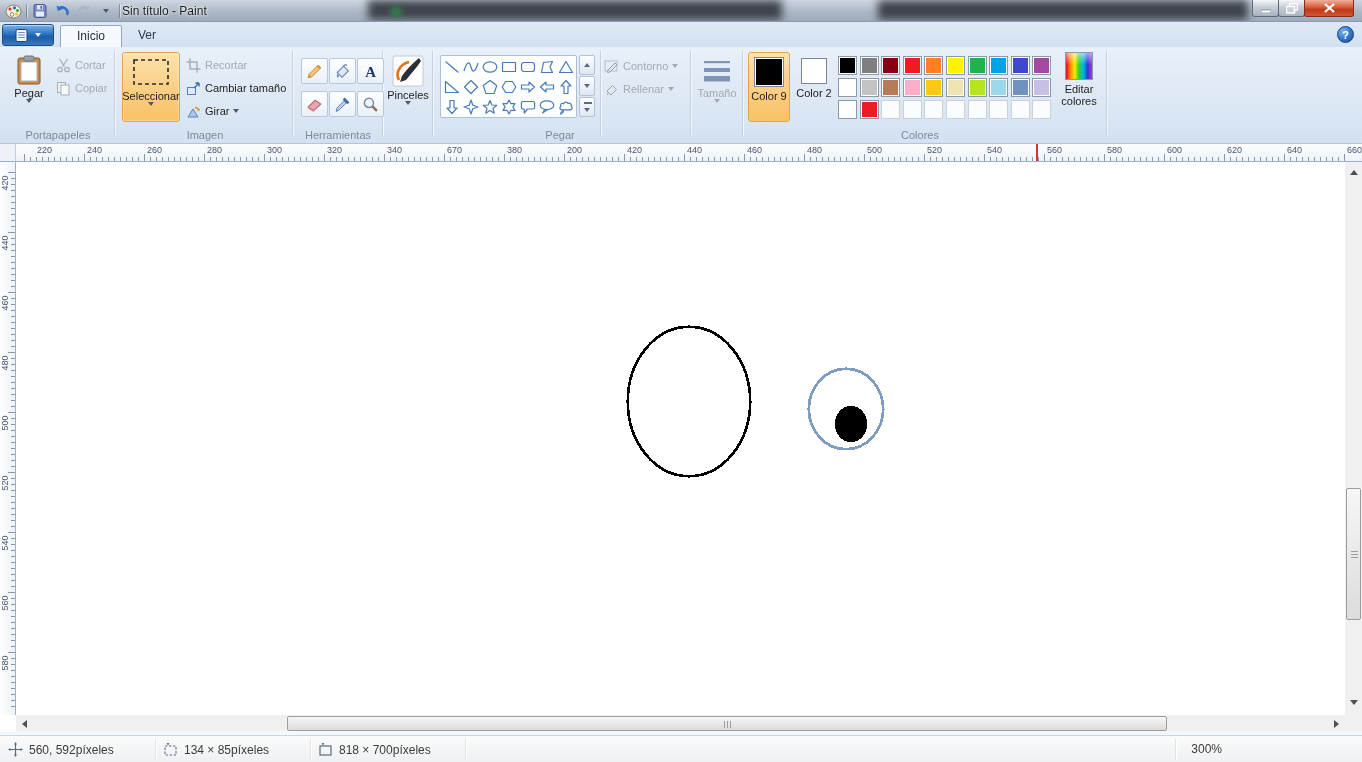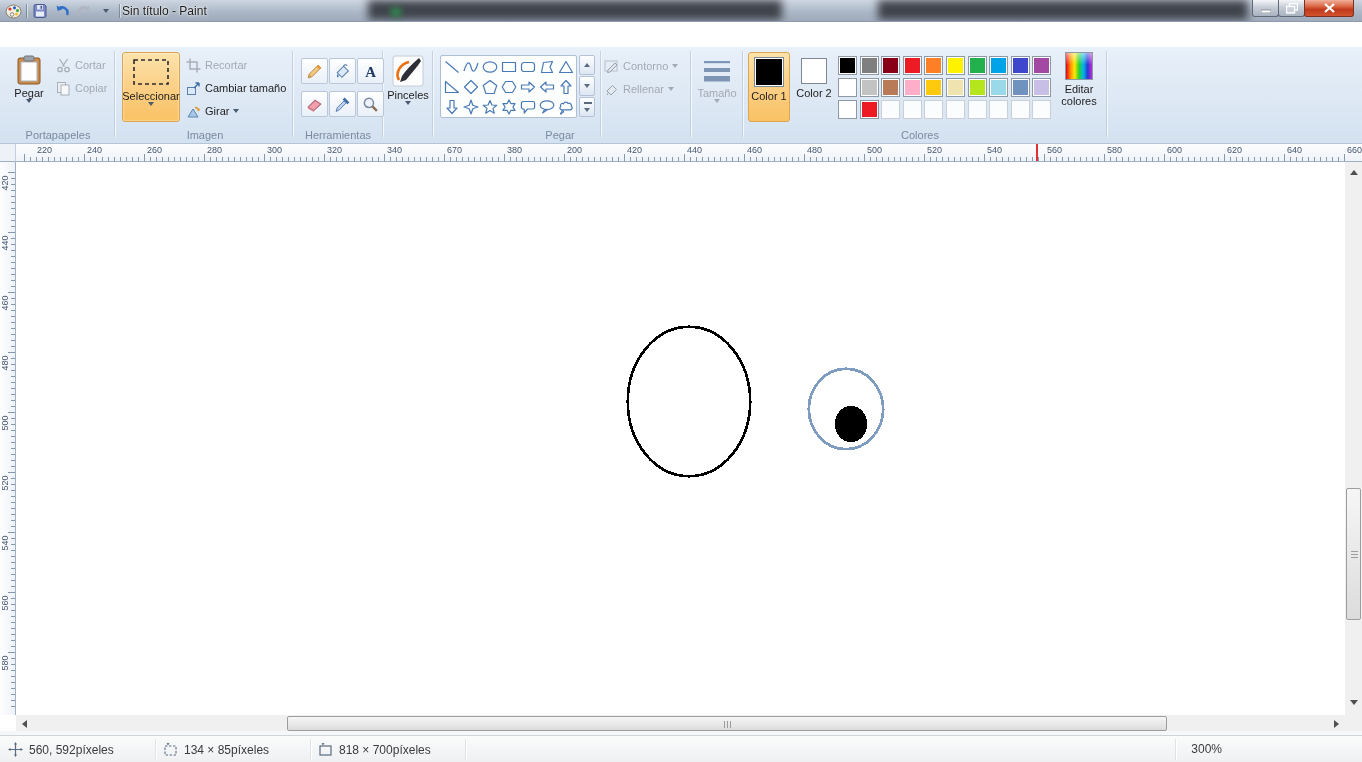--- a/index.html
+++ b/index.html
@@ -183,20 +183,34 @@
           </svg>
       </div>
       <div class="cap-btn close">
         <svg width="11" height="10" viewBox="0 0 11 10">
             <path d="M1 1 L10 9 M10 1 L1 9" stroke="#fff" stroke-width="2.2"></path>
           </svg>
       </div>
     </div>
   </div>
 
+  <div id="tabrow">
+    <div id="app-menu">
+      <svg width="16" height="13" viewBox="0 0 16 13">
+          <rect x="1" y="0.5" width="11" height="12" rx="1.5" fill="#eef4fb" stroke="#17447e"></rect>
+          <line x1="3.2" y1="3.5" x2="9.8" y2="3.5" stroke="#6d93c0"></line>
+          <line x1="3.2" y1="6" x2="9.8" y2="6" stroke="#6d93c0"></line>
+          <line x1="3.2" y1="8.5" x2="9.8" y2="8.5" stroke="#6d93c0"></line>
+        </svg>
+      <span class="caret" style="border-top-color:#fff;"></span>
+    </div>
+    <div class="tab active" style="left:60px;">Inicio</div>
+    <div class="tab" style="left:122px;">Ver</div>
+    <div id="help-btn">?</div>
+  </div>
 
   <div id="ribbon">
     <div class="rdiv" style="left:114px;"></div>
     <div class="rdiv" style="left:292px;"></div>
     <div class="rdiv" style="left:382px;"></div>
     <div class="rdiv" style="left:432px;"></div>
     <div class="rdiv" style="left:600px;"></div>
     <div class="rdiv" style="left:690px;"></div>
     <div class="rdiv" style="left:742px;"></div>
     <div class="rdiv" style="left:1106px;"></div>
@@ -455,21 +469,21 @@
           <rect x="2" y="6" width="26" height="2.2" fill="#7e95b5"></rect>
           <rect x="2" y="13" width="26" height="4" fill="#7e95b5"></rect>
           <rect x="2" y="21" width="26" height="5.5" fill="#7e95b5"></rect>
         </svg>
       <span class="lbl" style="color:#a3aab3;">Tamaño</span>
       <span class="caret dis"></span>
     </div>
 
     <div class="swatch-btn selected" style="left:748px;width:42px;">
       <div class="big-swatch" id="color1-swatch" style="width: 30px; height: 30px; background: rgb(0, 0, 0);"></div>
-      <span style="margin-top:3px;">Color 1</span>
+      <span style="margin-top:3px;">Color 9</span>
     </div>
     <div class="swatch-btn" style="left:794px;width:40px;">
       <div class="big-swatch" id="color2-swatch" style="width: 26px; height: 26px; margin-top: 2px; background: rgb(255, 255, 255);"></div>
       <span style="margin-top:3px;">Color 2</span>
     </div>
     <div id="palette">
         <div class="pswatch" style="left: 0px; top: 0px; background: rgb(0, 0, 0);"></div>
         <div class="pswatch" style="left: 21.6px; top: 0px; background: rgb(127, 127, 127);"></div>
         <div class="pswatch" style="left: 43.2px; top: 0px; background: rgb(136, 0, 21);"></div>
         <div class="pswatch" style="left: 64.8px; top: 0px; background: rgb(237, 28, 36);"></div>

